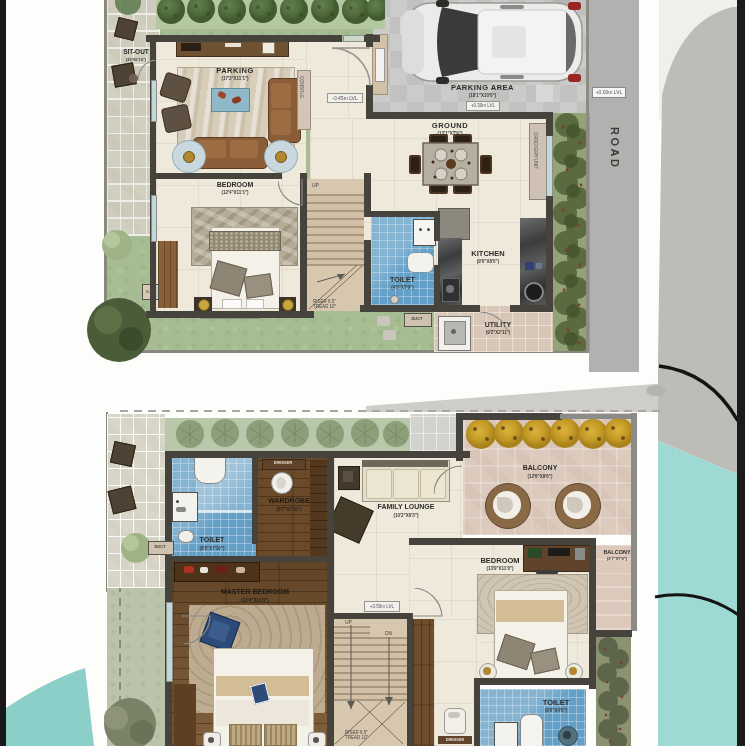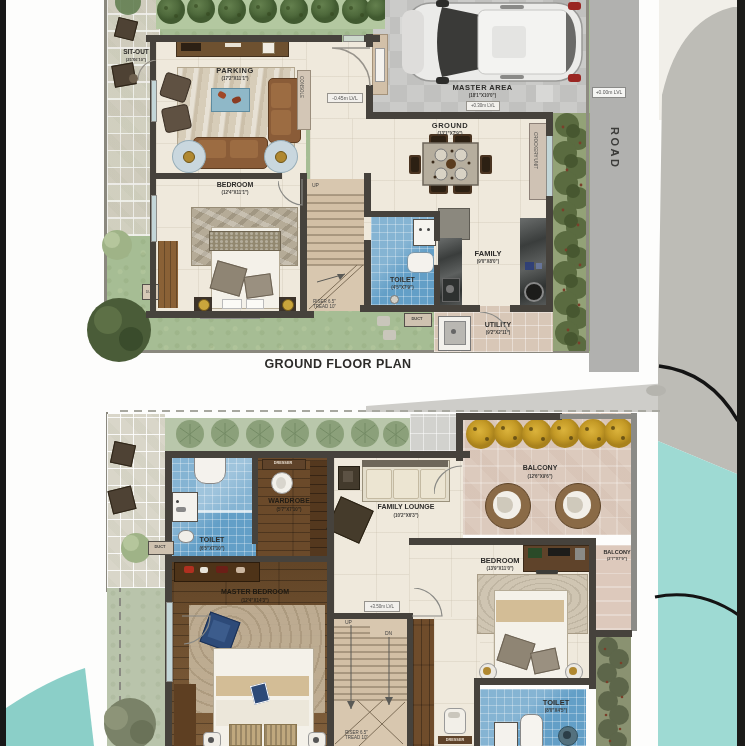--- a/index.html
+++ b/index.html
@@ -308,23 +308,23 @@
   <div class="a" style="left:279px;top:297px;width:17px;height:14px;background:#3c332a;"></div>
   <div class="a" style="left:282px;top:299px;width:10px;height:10px;background:#c9a53c;border-radius:50%;border:1px solid #6e5518;"></div>
   <div class="a" style="left:158px;top:241px;width:20px;height:67px;background:#8a6136;background-image:repeating-linear-gradient(90deg,rgba(0,0,0,.25) 0 1px,transparent 1px 6px);"></div>
 
   <div class="lbl" style="left:195px;top:66px;width:80px;font-size:7.5px;letter-spacing:.5px;">PARKING</div>
   <div class="sub" style="left:195px;top:76px;width:80px;font-size:4.5px;">(17'2"X11'1")</div>
   <div class="lbl" style="left:200px;top:181px;width:70px;font-size:7px;">BEDROOM</div>
   <div class="sub" style="left:200px;top:190px;width:70px;font-size:4.5px;">(12'4"X11'1")</div>
   <div class="lbl" style="left:415px;top:121px;width:70px;font-size:7.5px;letter-spacing:.5px;">GROUND</div>
   <div class="sub" style="left:415px;top:131px;width:70px;font-size:4.5px;">(13'1"X7'9")</div>
-  <div class="lbl" style="left:458px;top:249px;width:60px;font-size:7.5px;">FAMILY</div>
+  <div class="lbl" style="left:458px;top:249px;width:60px;font-size:7.5px;">KITCHEN</div>
   <div class="sub" style="left:458px;top:259px;width:60px;font-size:4.5px;">(9'0"X8'0")</div>
-  <div class="lbl" style="left:440px;top:83px;width:85px;font-size:7.5px;letter-spacing:.5px;">MASTER AREA</div>
+  <div class="lbl" style="left:440px;top:83px;width:85px;font-size:7.5px;letter-spacing:.5px;">PARKING AREA</div>
   <div class="sub" style="left:440px;top:93px;width:85px;font-size:4.5px;">(18'1"X10'0")</div>
   <div class="a" style="left:466px;top:101px;width:32px;height:8px;background:#f2f0ec;border:1px solid #97948e;font-size:4.5px;color:#555;text-align:center;line-height:8px;">+0.30m LVL</div>
   <div class="lbl" style="left:112px;top:48px;width:48px;font-size:6.5px;">SIT-OUT</div>
   <div class="sub" style="left:112px;top:57px;width:48px;font-size:4px;">(25'X6'10")</div>
 
   <svg class="a" style="left:108px;top:0;" width="40" height="16">
     <circle cx="20" cy="2" r="13" fill="#5d7a4b" opacity=".85"></circle>
   </svg>
   <div class="a" style="left:116px;top:19px;width:18px;height:18px;background:#4e4234;transform:rotate(14deg);border:1px solid #2e2518;"></div>
   <div class="a" style="left:113px;top:64px;width:20px;height:20px;background:#4e4234;transform:rotate(-10deg);border:1px solid #2e2518;"></div>
@@ -368,21 +368,20 @@
   <svg class="a" style="left:330px;top:42px;" width="42" height="48">
     <path d="M2,6 L40,6 M2,6 A38,38 0 0 1 40,44" fill="none" stroke="#97938b" stroke-width="1.5"></path>
   </svg>
   <svg class="a" style="left:278px;top:179px;" width="26" height="28">
     <path d="M24,0 L24,26 A26,26 0 0 1 0,2" fill="none" stroke="#8a8a86" stroke-width="1.2"></path>
   </svg>
   <svg class="a" style="left:478px;top:312px;" width="32" height="22">
     <path d="M2,0 A30,30 0 0 1 30,20" fill="none" stroke="#8a8a86" stroke-width="1.2"></path>
   </svg>
 
-  <div class="lbl" style="left:238px;top:357px;width:200px;font-size:12.5px;color:#2c2b29;letter-spacing:.4px;">GROUND FLOOR PLAN</div>
 
   <div class="a" style="left:106px;top:412px;width:2px;height:180px;background:#8a887e;"></div>
   <div class="a tile-bge" style="left:107px;top:414px;width:58px;height:174px;"></div>
   <div class="a" style="left:107px;top:588px;width:58px;height:158px;background:#b9c4ab;background-image:radial-gradient(circle at 40% 40%,rgba(130,145,105,.15) 0 2px,transparent 3px);background-size:15px 13px;"></div>
   <div class="a" style="left:119px;top:588px;width:2px;height:158px;background-image:repeating-linear-gradient(0deg,#8a8a82 0 8px,transparent 8px 14px);"></div>
 
   <div class="a" style="left:165px;top:418px;width:245px;height:33px;background:#b9c7ab;"></div>
   <svg class="a" style="left:165px;top:416px;" width="245" height="37">
     <g fill="#8ba07a">
         <circle cx="25" cy="18" r="14"></circle>

